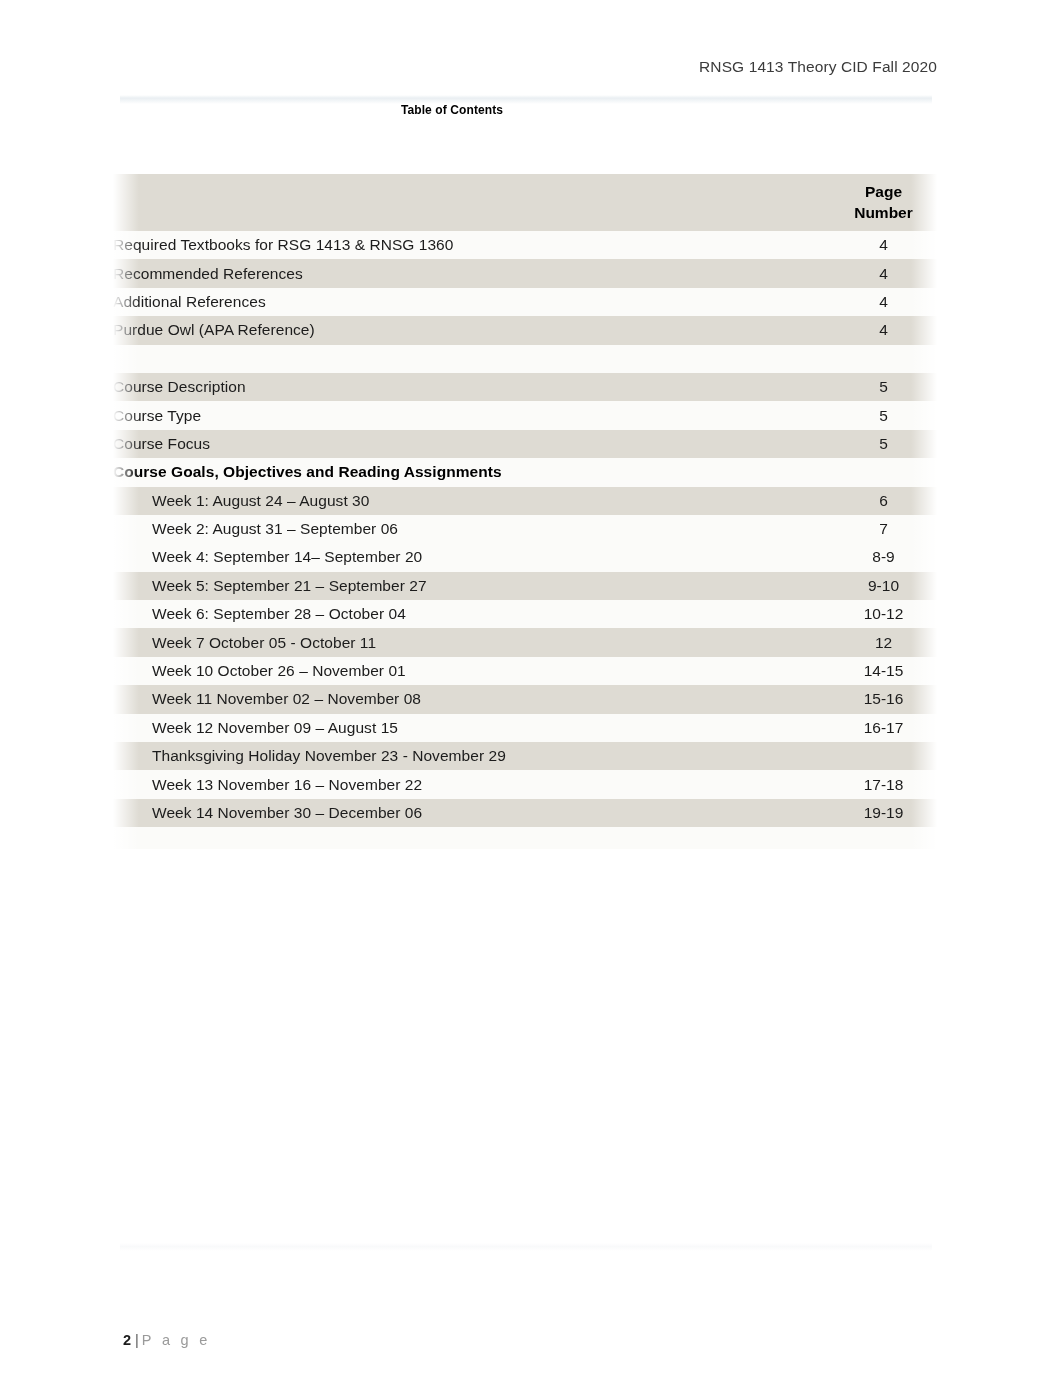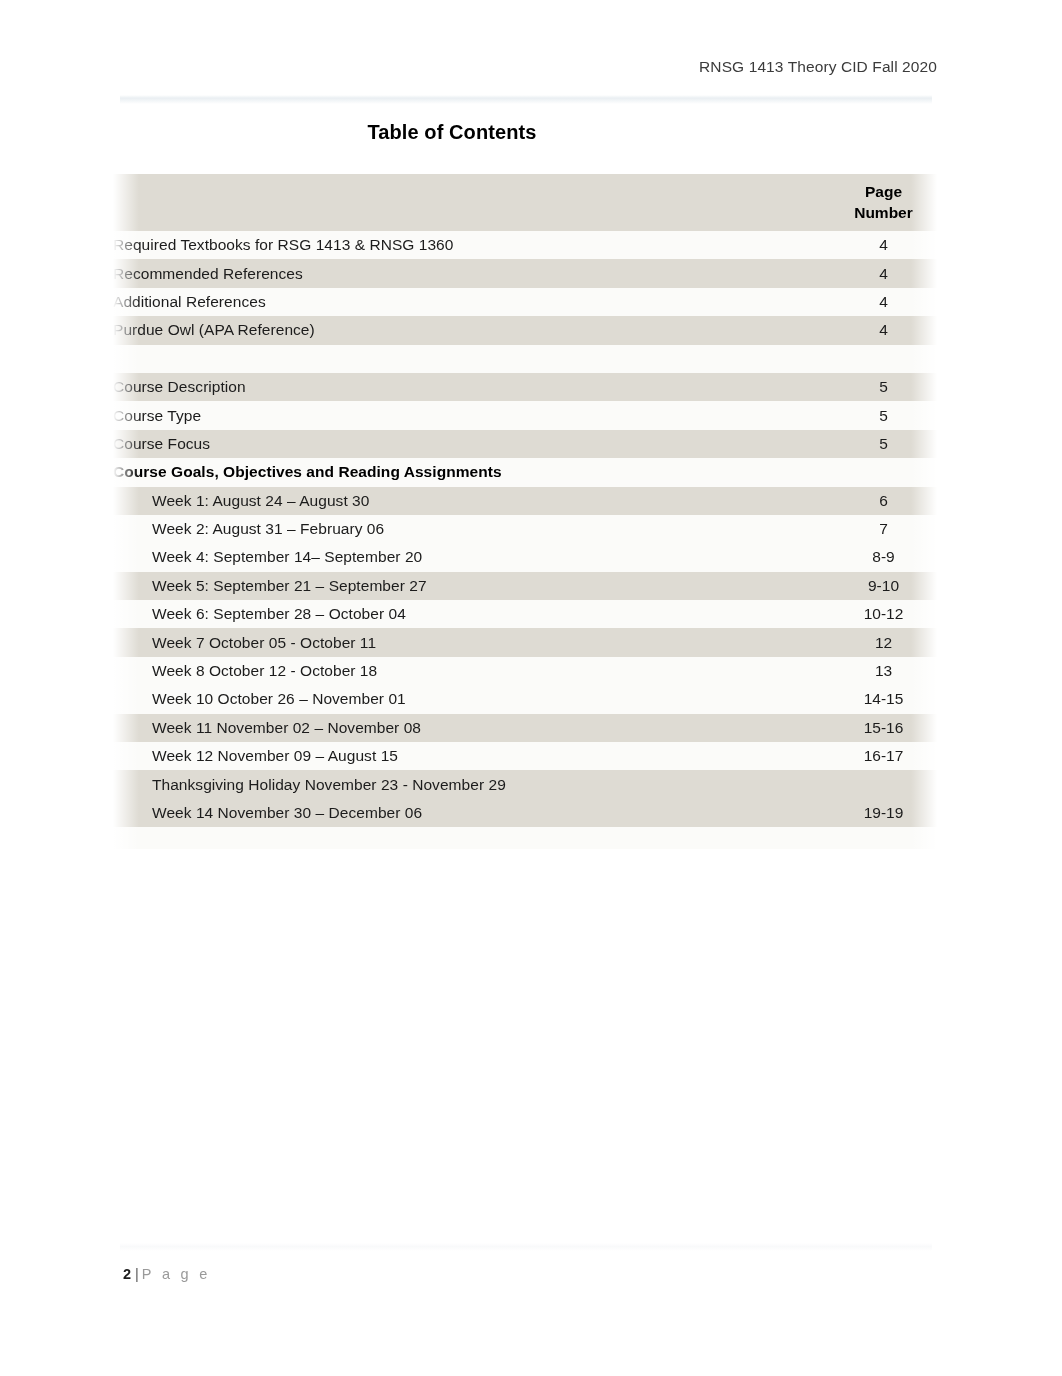--- a/index.html
+++ b/index.html
@@ -43,25 +43,25 @@
     background: linear-gradient(180deg,
                 rgba(236,240,243,0.0) 0%,
                 rgba(230,236,240,0.85) 35%,
                 rgba(239,243,246,0.55) 75%,
                 rgba(255,255,255,0) 100%);
   }
 
   
   .toc-title {
     position: absolute;
-    top: 121px;
+    top: 103px;
     left: 0;
     width: 904px;
     text-align: center;
-    font-size: 20px;
+    font-size: 12px;
     font-weight: bold;
     color: #000000;
     letter-spacing: 0.1px;
   }
 
   
   .toc-table-wrap {
     position: absolute;
     top: 174px;
     left: 113px;
@@ -150,21 +150,21 @@
     left: 120px;
     width: 812px;
     height: 8px;
     background: linear-gradient(180deg,
                 rgba(249,250,251,0.0) 0%,
                 rgba(248,249,250,0.9) 45%,
                 rgba(255,255,255,0) 100%);
   }
   .doc-footer {
     position: absolute;
-    top: 1266px;
+    top: 1332px;
     left: 123px;
     font-size: 14.5px;
     color: #9a9a9a;
     white-space: pre;
   }
   .doc-footer .pg-num {
     font-weight: bold;
     color: #1c1c1c;
     font-size: 14.5px;
     letter-spacing: 0;
@@ -239,58 +239,58 @@
           </tr>
           <tr class="band-light row-item">
             <td class="cell-label bold">Course Goals, Objectives and Reading Assignments</td>
             <td class="cell-page"></td>
           </tr>
           <tr class="band-dark row-item">
             <td class="cell-label indent">Week 1: August 24 – August 30</td>
             <td class="cell-page">6</td>
           </tr>
           <tr class="band-light row-item">
-            <td class="cell-label indent">Week 2: August 31 – February 06</td>
+            <td class="cell-label indent">Week 2: August 31 – September 06</td>
             <td class="cell-page">7</td>
           </tr>
           <tr class="band-light row-item">
             <td class="cell-label indent">Week 4: September 14– September 20</td>
             <td class="cell-page">8-9</td>
           </tr>
           <tr class="band-dark row-item">
             <td class="cell-label indent">Week 5: September 21 – September 27</td>
             <td class="cell-page">9-10</td>
           </tr>
           <tr class="band-light row-item">
             <td class="cell-label indent">Week 6: September 28 – October 04</td>
             <td class="cell-page">10-12</td>
           </tr>
           <tr class="band-dark row-item">
             <td class="cell-label indent">Week 7 October 05 - October 11</td>
             <td class="cell-page">12</td>
           </tr>
           <tr class="band-light row-item">
-            <td class="cell-label indent">Week 8 October 12 - October 18</td>
-            <td class="cell-page">13</td>
-          </tr>
-          <tr class="band-light row-item">
             <td class="cell-label indent">Week 10 October 26 – November 01</td>
             <td class="cell-page">14-15</td>
           </tr>
           <tr class="band-dark row-item">
             <td class="cell-label indent">Week 11 November 02 – November 08</td>
             <td class="cell-page">15-16</td>
           </tr>
           <tr class="band-light row-item">
             <td class="cell-label indent">Week 12 November 09 – August 15</td>
             <td class="cell-page">16-17</td>
           </tr>
           <tr class="band-dark row-item">
             <td class="cell-label indent">Thanksgiving Holiday November 23 - November 29</td>
             <td class="cell-page"></td>
+          </tr>
+          <tr class="band-light row-item">
+            <td class="cell-label indent">Week 13 November 16 – November 22</td>
+            <td class="cell-page">17-18</td>
           </tr>
           <tr class="band-dark row-item">
             <td class="cell-label indent">Week 14 November 30 – December 06</td>
             <td class="cell-page">19-19</td>
           </tr>
           <tr class="band-light tail-row">
             <td class="cell-label"></td>
             <td class="cell-page"></td>
           </tr>
         </tbody>

